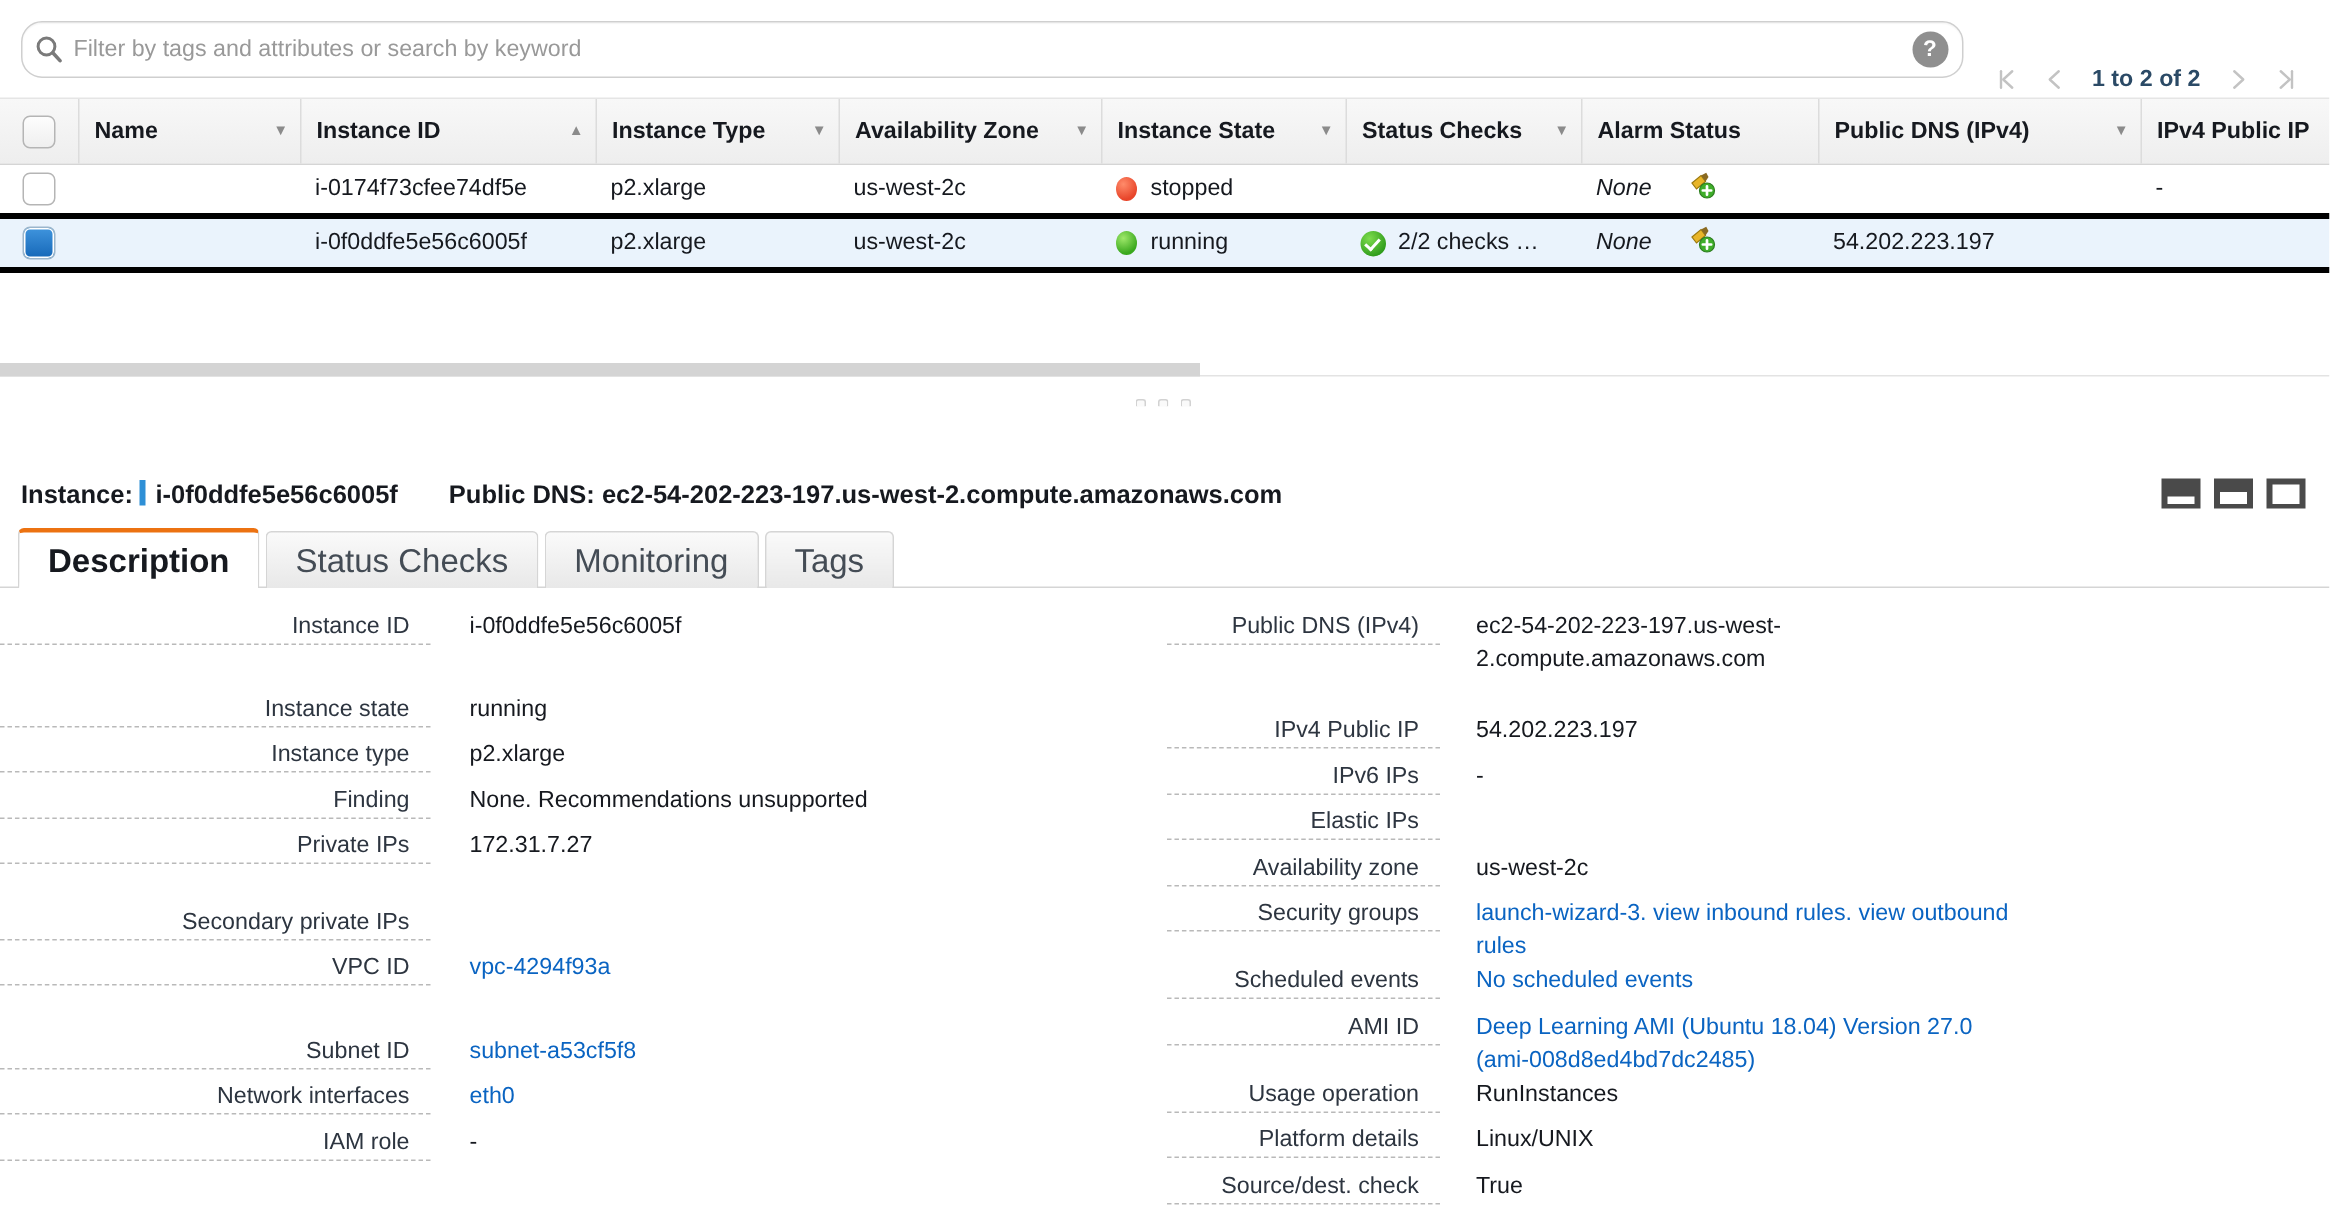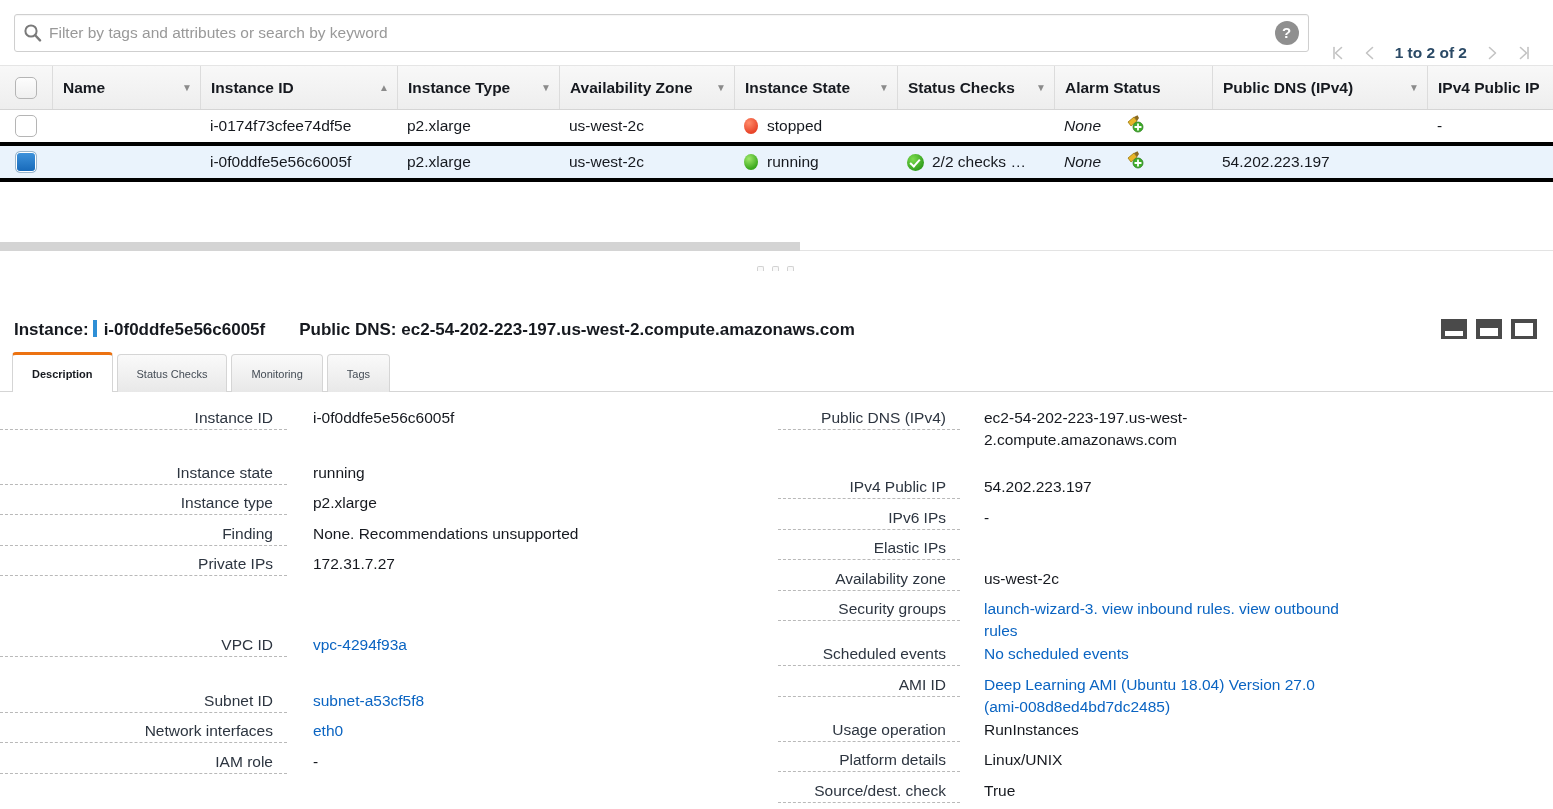--- a/index.html
+++ b/index.html
@@ -21,21 +21,21 @@
     align-items: center;
     padding: 0 8px 0 14px;
     border-bottom: 1px solid #e5e5e5;
   }
   .search-wrap {
     position: relative;
     flex: 1 1 auto;
     height: 38px;
     background: #ffffff;
     border: 1px solid #cfcfcf;
-    border-radius: 3px;
+    border-radius: 14px;
     display: flex;
     align-items: center;
     box-shadow: inset 0 1px 1px rgba(0,0,0,0.04);
   }
   .search-icon {
     width: 34px; height: 100%;
     display: flex; align-items: center; justify-content: center;
     flex: 0 0 auto;
   }
   .search-input {
@@ -291,21 +291,21 @@
     content: "";
     position: absolute;
     left: 0; right: 0; bottom: 0;
     height: 1px; background: #d5d5d5;
   }
   .tab {
     position: relative;
     height: 38px;
     padding: 0 19px;
     display: flex; align-items: center;
-    font-size: 11px;
+    font-size: 22px;
     color: #444c55;
     background: linear-gradient(to bottom,#fafafa,#e8e8e8);
     border: 1px solid #d5d5d5;
     border-bottom: none;
     border-radius: 4px 4px 0 0;
     margin-right: 4px;
     cursor: pointer;
     z-index: 1;
   }
   .tab.active {
@@ -571,20 +571,21 @@
     <div class="kv">
       <div class="k">Finding</div>
       <div class="v">None. Recommendations unsupported</div>
     </div>
     <div class="kv">
       <div class="k">Private IPs</div>
       <div class="v">172.31.7.27</div>
     </div>
     <div style="height:20px"></div>
     <div class="kv">
+      <div class="k">Secondary private IPs</div>
       <div class="v"></div>
     </div>
     <div class="kv">
       <div class="k">VPC ID</div>
       <div class="v link">vpc-4294f93a</div>
     </div>
     <div style="height:25px"></div>
     <div class="kv">
       <div class="k">Subnet ID</div>
       <div class="v link">subnet-a53cf5f8</div>

